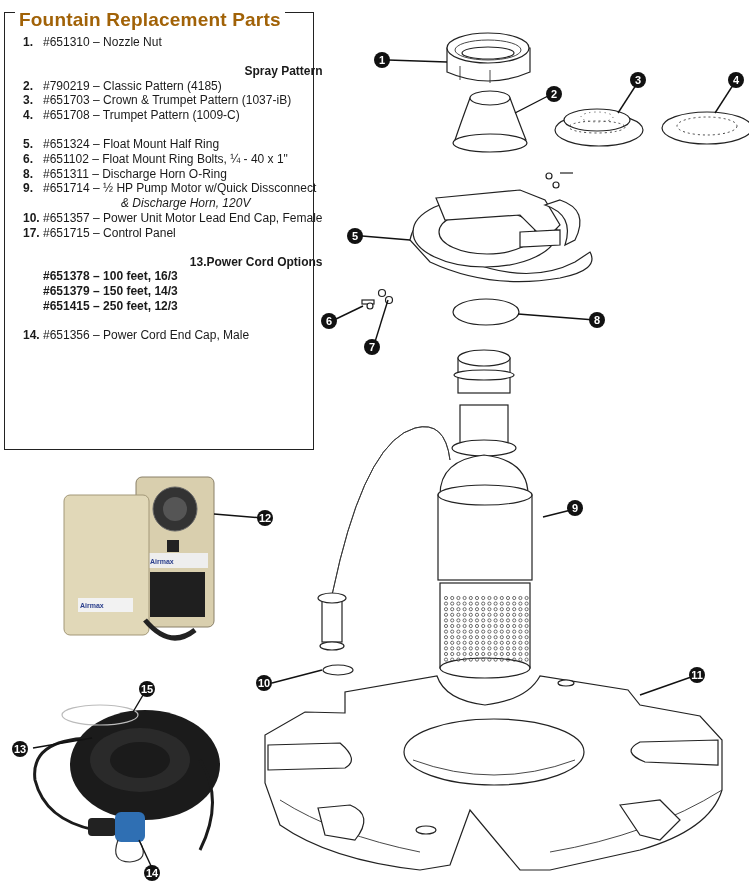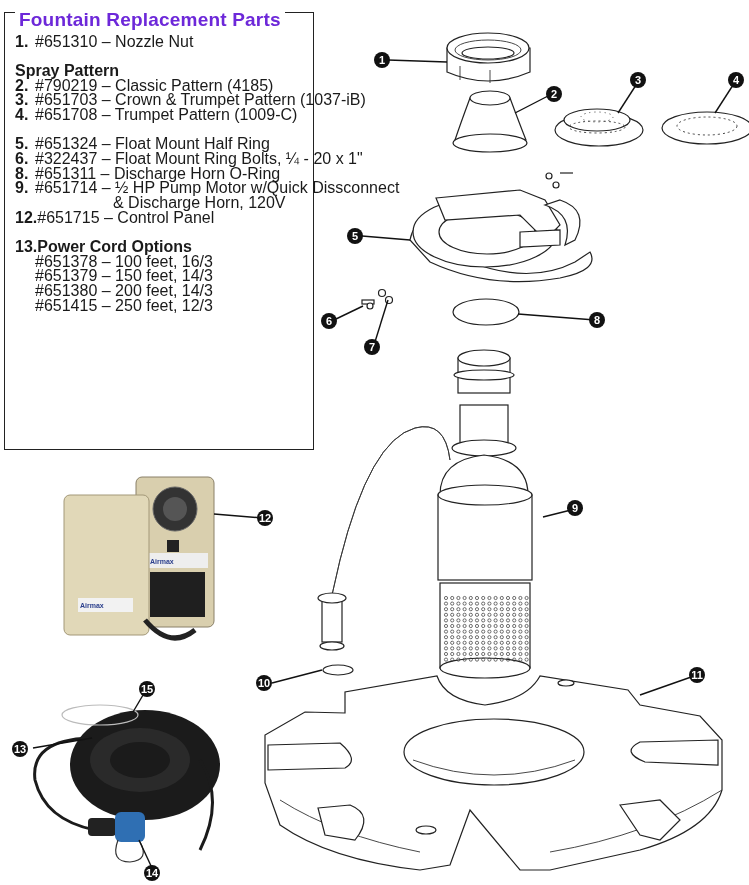--- a/index.html
+++ b/index.html
@@ -1,24 +1,24 @@
 <!DOCTYPE html>
 <html><head>
 <meta charset="utf-8">
 <style>
   html, body { margin:0; padding:0; background:#ffffff; }
   body { width:749px; height:885px; position:relative; overflow:hidden; font-family:"Liberation Sans", sans-serif; color:#1a1a1a; }
   .parts-box { position:absolute; left:4px; top:12px; width:310px; height:438px; border:1px solid #222; box-sizing:border-box; }
-  .title { position:absolute; left:10px; top:-3px; background:#fff; padding:0 4px; font-size:19px; font-weight:bold; color:#6d28d9; line-height:20px; letter-spacing:0.2px; }
-  .list { position:absolute; left:10px; top:22px; font-size:16px; line-height:14.8px; }
+  .title { position:absolute; left:10px; top:-3px; background:#fff; padding:0 4px; font-size:19px; font-weight:bold; color:#a16207; line-height:20px; letter-spacing:0.2px; }
+  .list { position:absolute; left:18px; top:22px; font-size:12px; line-height:14.8px; }
   .row { white-space:nowrap; position:relative; }
   .num { font-weight:bold; display:inline-block; min-width:20px; }
-  .hd { font-weight:bold; }
-  .indent { padding-left:20px; }
-  .cont { padding-left:98px; }
+  .hd { font-weight:bold;text-align:right; }
+  .indent { padding-left:20px;font-weight:bold; }
+  .cont { padding-left:98px;font-style:italic; }
   .gap { height:14px; }
   svg.diagram { position:absolute; left:0; top:0; }
   .callout circle { fill:#111; }
   .callout text { fill:#fff; font-family:"Liberation Sans", sans-serif; font-weight:bold; font-size:11px; text-anchor:middle; dominant-baseline:central; }
   .leader { stroke:#111; stroke-width:1.4; fill:none; }
   .ln { stroke:#222; stroke-width:1.2; fill:#fff; }
   .ln2 { stroke:#333; stroke-width:0.9; fill:none; }
   .brand { font-family:"Liberation Sans", sans-serif; font-weight:bold; font-size:7px; fill:#2b3f8c; }
 </style>
 </head>
@@ -28,32 +28,33 @@
   <div class="title">Fountain Replacement Parts</div>
   <div class="list">
     <div class="row"><span class="num">1.</span><span>#651310 –  Nozzle Nut</span></div>
     <div class="gap"></div>
     <div class="row hd">Spray Pattern</div>
     <div class="row"><span class="num">2.</span><span>#790219 – Classic Pattern (4185)</span></div>
     <div class="row"><span class="num">3.</span><span>#651703 – Crown &amp; Trumpet Pattern (1037-iB)</span></div>
     <div class="row"><span class="num">4.</span><span>#651708 – Trumpet Pattern (1009-C)</span></div>
     <div class="gap"></div>
     <div class="row"><span class="num">5.</span><span>#651324 – Float Mount Half Ring</span></div>
-    <div class="row"><span class="num">6.</span><span>#322437 – Float Mount Ring Bolts, ¼ - 20 x 1"</span></div>
+    <div class="row"><span class="num">6.</span><span>#651102 – Float Mount Ring Bolts, ¼ - 40 x 1"</span></div>
     <div class="row"><span class="num">8.</span><span>#651311 – Discharge Horn O-Ring</span></div>
     <div class="row"><span class="num">9.</span><span>#651714 – ½ HP Pump Motor w/Quick Dissconnect</span></div>
     <div class="row cont">&amp; Discharge Horn, 120V</div>
-    <div class="row"><span class="num">12.</span><span>#651715 – Control Panel</span></div>
+    <div class="row"><span class="num">10.</span><span>#651357 – Power Unit Motor Lead End Cap, Female</span></div>
+    <div class="row"><span class="num">17.</span><span>#651715 – Control Panel</span></div>
     <div class="gap"></div>
     <div class="row hd"><span class="num">13.</span><span>Power Cord Options</span></div>
     <div class="row indent">#651378 – 100 feet, 16/3</div>
     <div class="row indent">#651379 – 150 feet, 14/3</div>
-    <div class="row indent">#651380 – 200 feet, 14/3</div>
     <div class="row indent">#651415 – 250 feet, 12/3</div>
     <div class="gap"></div>
+    <div class="row"><span class="num">14.</span><span>#651356 – Power Cord End Cap, Male</span></div>
   </div>
 </div>
 
 <svg class="diagram" width="749" height="885" viewBox="0 0 749 885">
 
   <g>
     <path class="ln" d="M447,48 L447,72 Q488,90 530,72 L530,48 Z"></path>
     <ellipse class="ln" cx="488" cy="48" rx="41" ry="15"></ellipse>
     <ellipse class="ln2" cx="488" cy="50" rx="33" ry="10" fill="#555"></ellipse>
     <ellipse class="ln" cx="488" cy="53" rx="26" ry="6"></ellipse>

